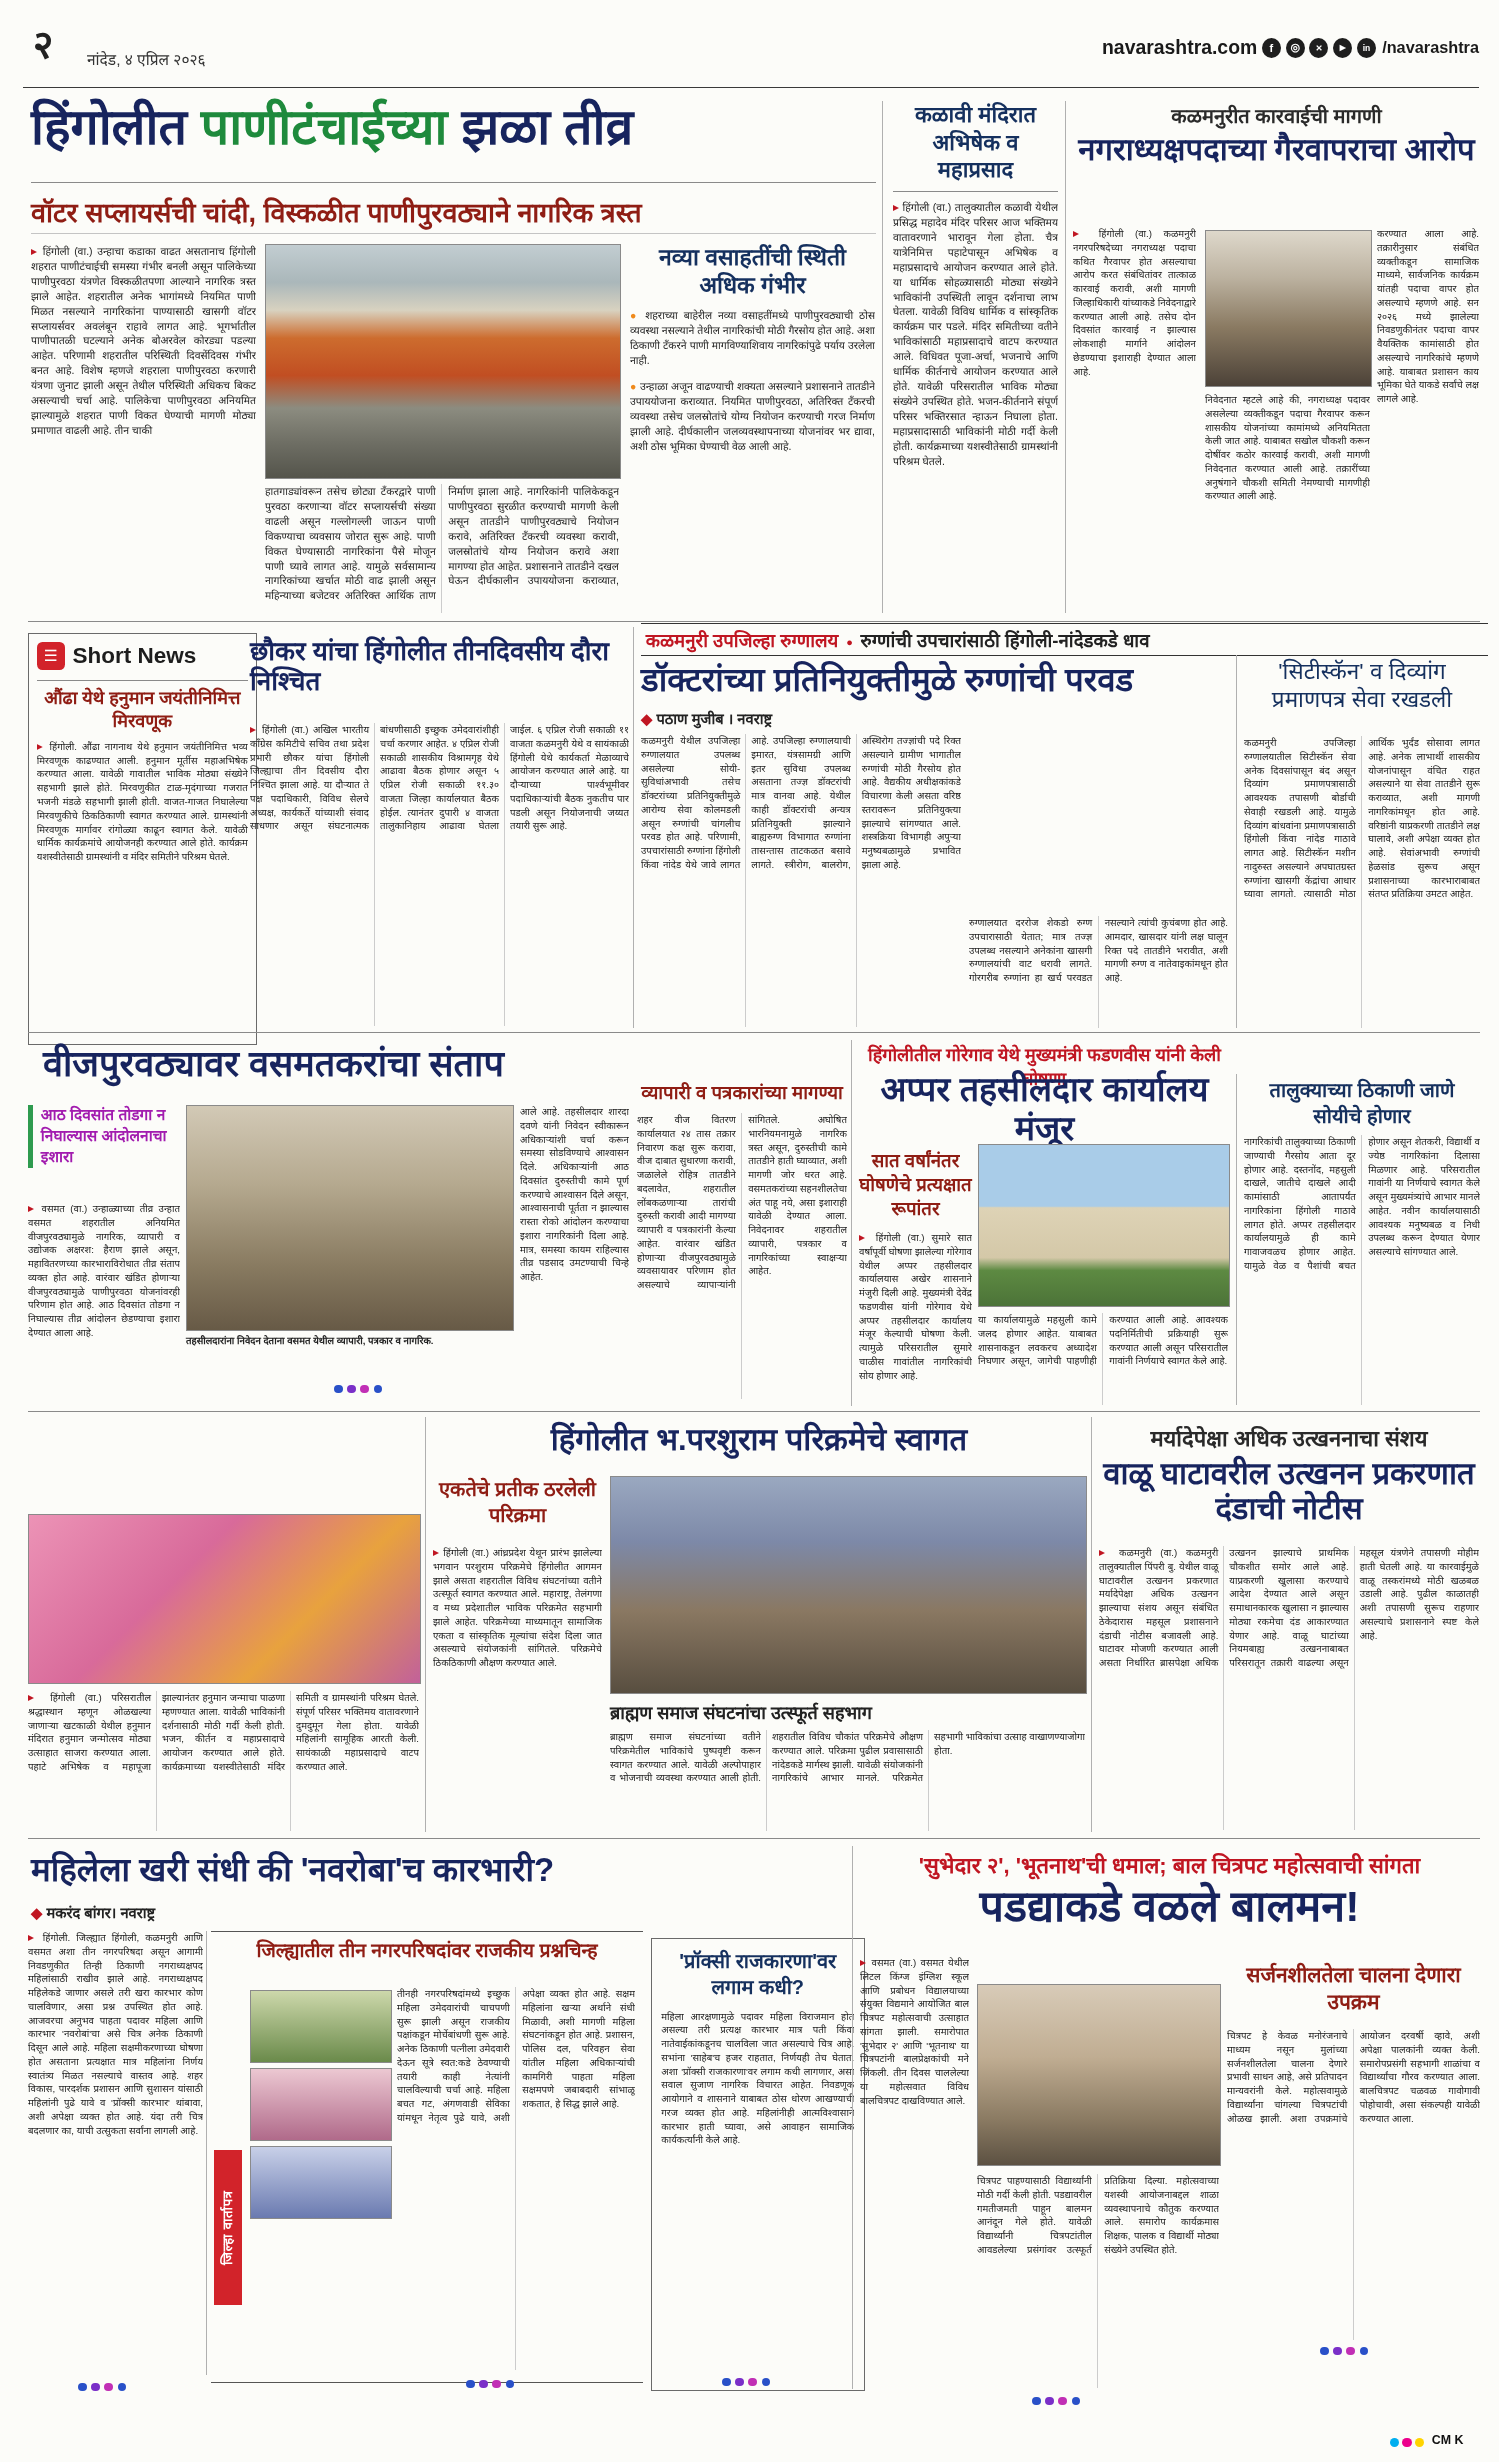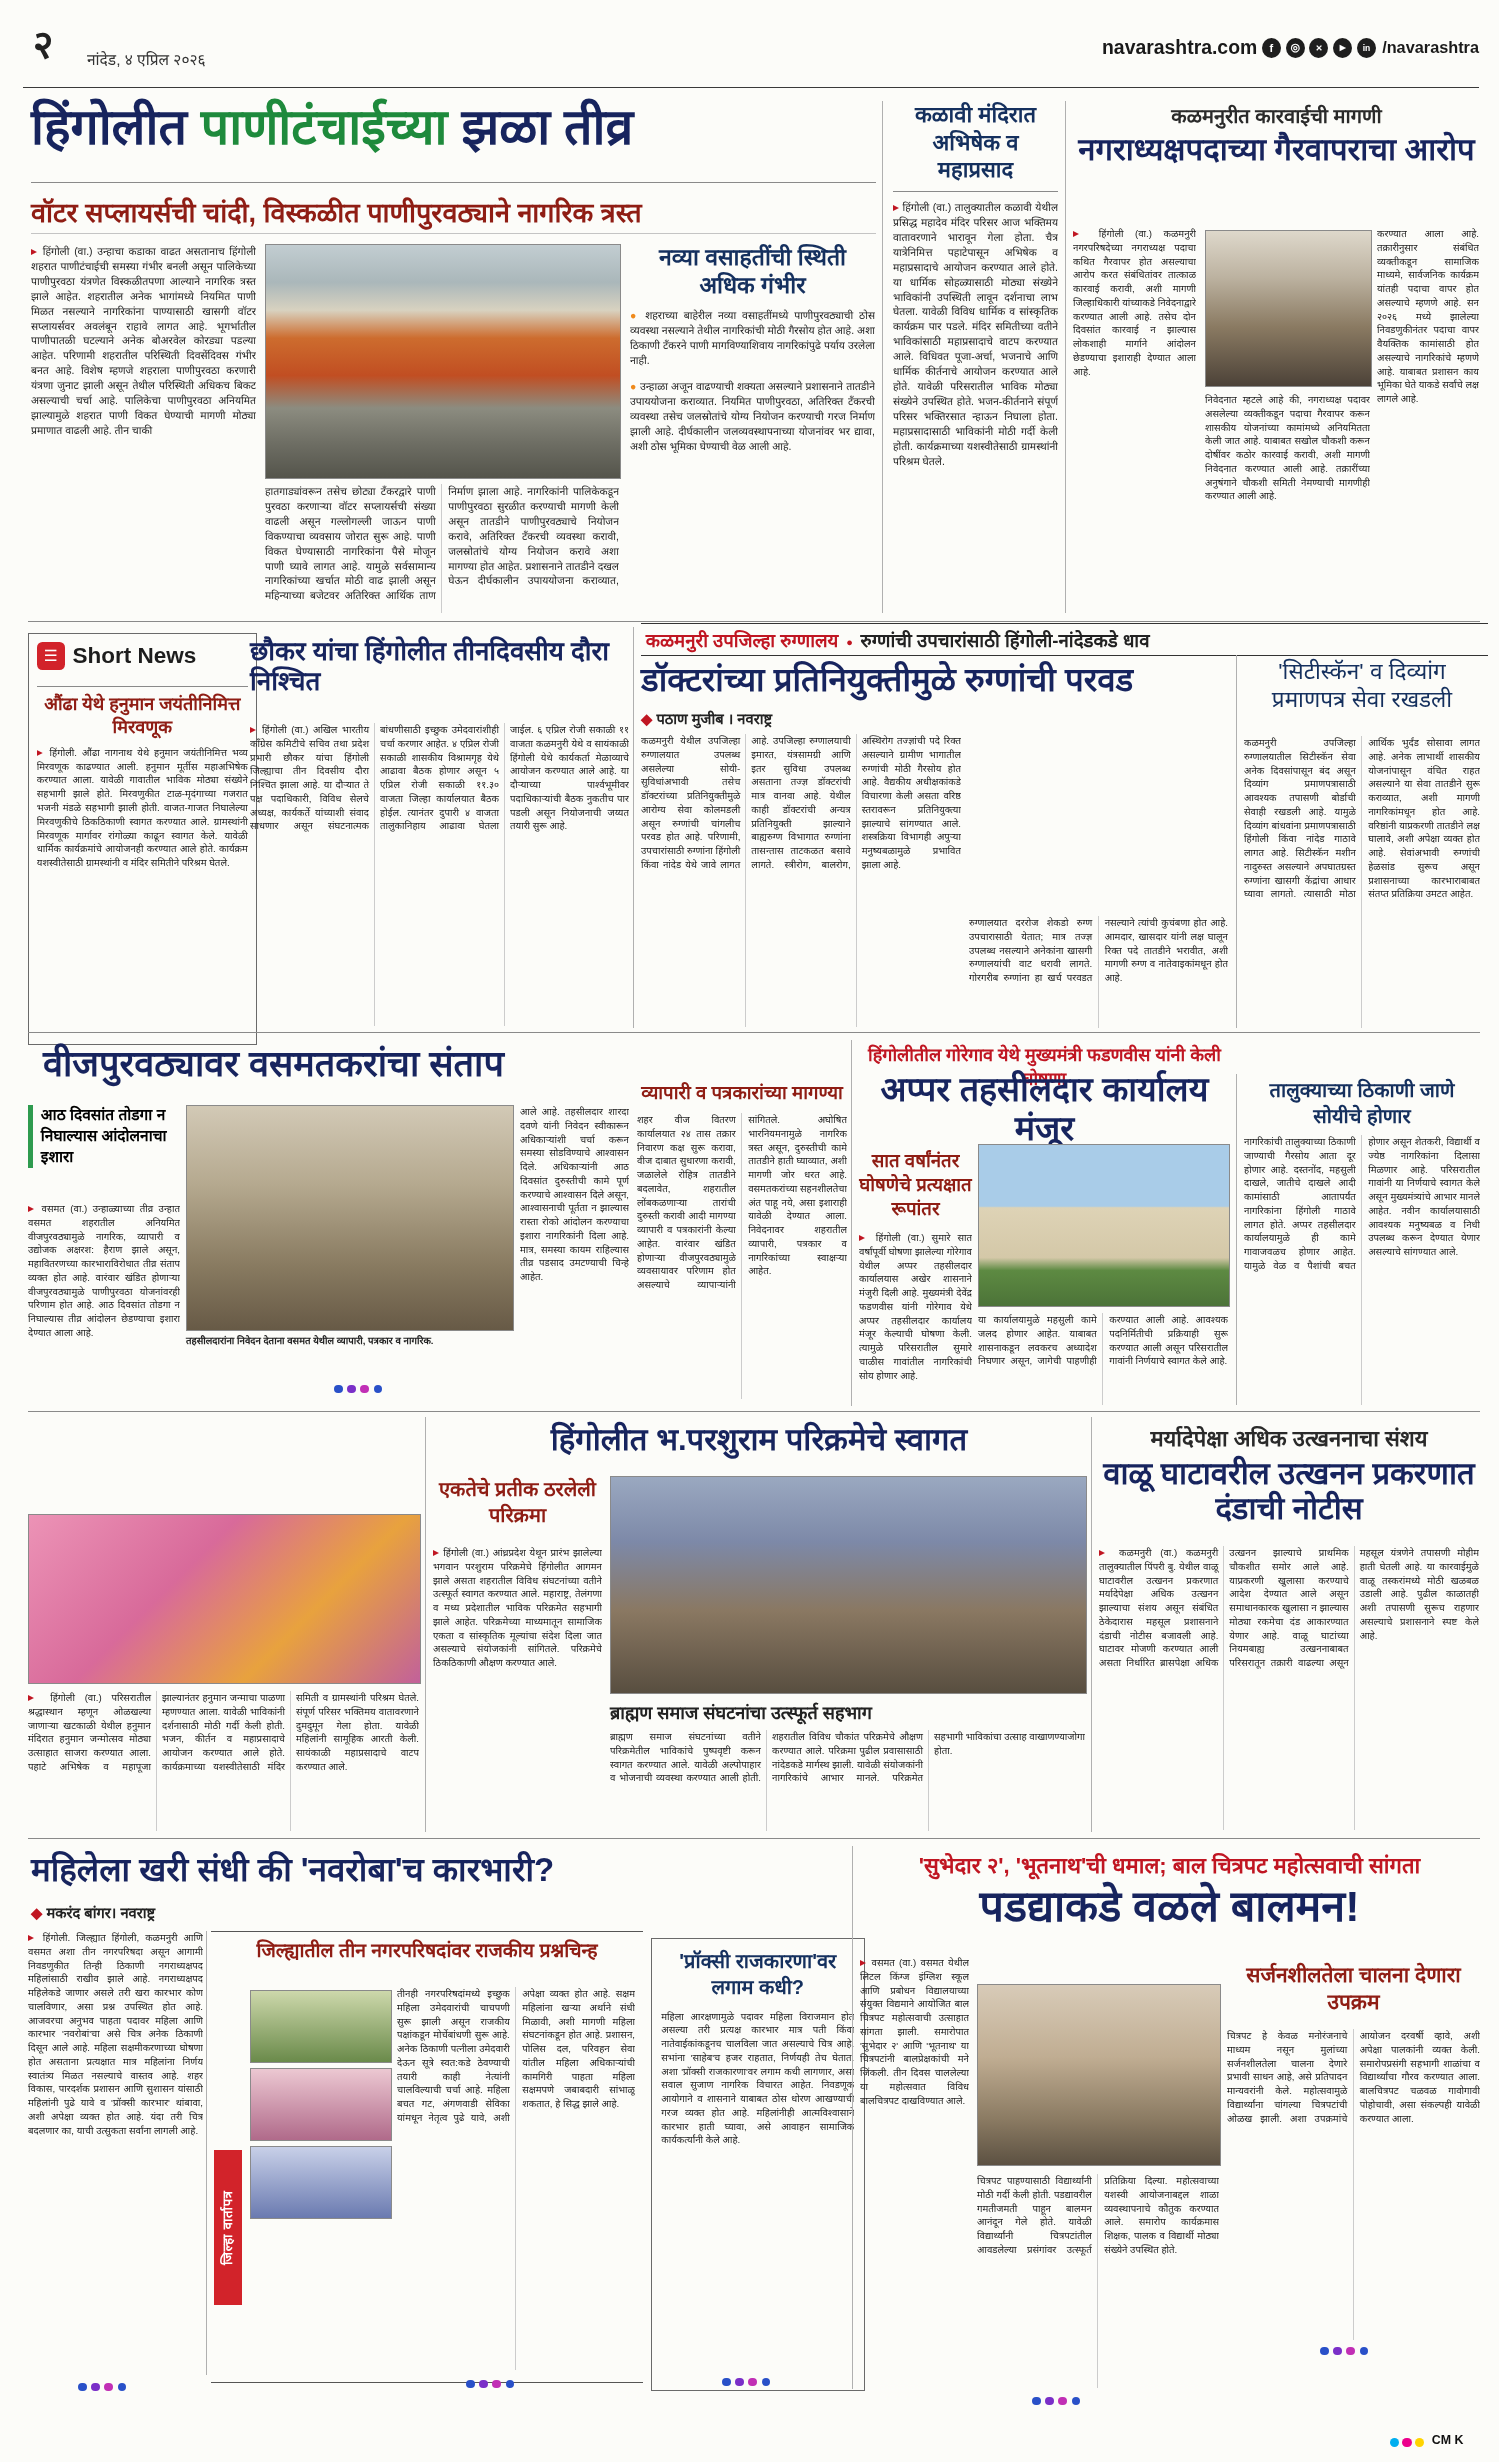--- a/index.html
+++ b/index.html
@@ -46,21 +46,21 @@
   .sicon{width:20px;height:20px;border-radius:50%;background:#1e1e1e;color:#fff;display:inline-flex;
          align-items:center;justify-content:center;font-size:11px;font-weight:700;margin-left:4.7px}
   .i-fb::before{content:"f"}.i-ig::before{content:"◎"}.i-x::before{content:"✕";font-size:8.5px}
   .i-yt::before{content:"▶";font-size:7.8px}.i-in::before{content:"in";font-size:8.5px}
   .newsico{width:28px;height:28px;border-radius:5.4px;background:#d2232a;color:#fff;display:inline-flex;
            align-items:center;justify-content:center;font-size:15.5px;margin-right:7.8px}
   .newsico::before{content:"☰"}
   .kbar{display:flex;align-items:center;border-top:1.6px solid #333;border-bottom:0.8px solid #333;
         font-size:18.6px;font-weight:700;gap:7.8px;padding:3.1px 4.7px}
   .kbar .dotsep::before{content:"●";color:#c01622;font-size:11px}
-  .sidehead{border-left:5.4px solid #2e9b4f;padding-left:7.8px;font-size:15.5px;font-weight:700;color:#000000;line-height:1.35}
+  .sidehead{border-left:5.4px solid #2e9b4f;padding-left:7.8px;font-size:15.5px;font-weight:700;color:#a21caf;line-height:1.35}
   .vlabel{writing-mode:vertical-rl;transform:rotate(180deg);background:#d2232a;color:#fff;font-weight:700;
           font-size:13px;display:flex;align-items:center;justify-content:center;letter-spacing:0.8px}
   .boxed{border:1.6px solid #6a6a6a}
   .caption{font-size:9.7px;font-weight:700;color:#222;line-height:1.3}
 </style>
 </head>
 <body>
 
 <div class="page">
 
@@ -113,21 +113,21 @@
   <div class="abs ctr hl" style="left:1073px;top:132px;width:407px;font-size:31px">नगराध्यक्षपदाच्या गैरवापराचा आरोप</div>
 
   <div class="abs bt sm lede" style="left:1073px;top:227px;width:123px;height:387px">हिंगोली (वा.) कळमनुरी नगरपरिषदेच्या नगराध्यक्ष पदाचा कथित गैरवापर होत असल्याचा आरोप करत संबंधितांवर तात्काळ कारवाई करावी, अशी मागणी जिल्हाधिकारी यांच्याकडे निवेदनाद्वारे करण्यात आली आहे. तसेच दोन दिवसांत कारवाई न झाल्यास लोकशाही मार्गाने आंदोलन छेडण्याचा इशाराही देण्यात आला आहे.</div>
   <div class="abs photo ph-officials" style="left:1205px;top:230px;width:165px;height:155px"></div>
   <div class="abs bt sm" style="left:1205px;top:393px;width:165px;height:220px">निवेदनात म्हटले आहे की, नगराध्यक्ष पदावर असलेल्या व्यक्तीकडून पदाचा गैरवापर करून शासकीय योजनांच्या कामांमध्ये अनियमितता केली जात आहे. याबाबत सखोल चौकशी करून दोषींवर कठोर कारवाई करावी, अशी मागणी निवेदनात करण्यात आली आहे. तक्रारींच्या अनुषंगाने चौकशी समिती नेमण्याची मागणीही करण्यात आली आहे.</div>
   <div class="abs bt sm" style="left:1377px;top:227px;width:102px;height:387px">करण्यात आला आहे. तक्रारीनुसार संबंधित व्यक्तीकडून सामाजिक माध्यमे, सार्वजनिक कार्यक्रम यांतही पदाचा वापर होत असल्याचे म्हणणे आहे. सन २०२६ मध्ये झालेल्या निवडणुकीनंतर पदाचा वापर वैयक्तिक कामांसाठी होत असल्याचे नागरिकांचे म्हणणे आहे. याबाबत प्रशासन काय भूमिका घेते याकडे सर्वांचे लक्ष लागले आहे.</div>
 
   <div class="abs rule" style="left:28px;top:621px;width:1452px"></div>
 
   <div class="abs boxed" style="left:28px;top:633px;width:211px;height:394px;padding:7.8px">
-    <div style="display:flex;align-items:center;margin-bottom:16px">
+    <div style="display:flex;align-items:center;margin-bottom:10px">
       <span class="newsico"></span>
       <span style="font-size:22.5px;font-weight:800;color:#1d1d1d">Short News</span>
     </div>
     <div class="rule" style="margin-bottom:6.2px"></div>
     <div class="ctr" style="font-size:18px;font-weight:700;color:#8f1d14;line-height:1.3;margin-bottom:6.2px">औंढा येथे हनुमान जयंतीनिमित्त मिरवणूक</div>
     <div class="bt sm lede" style="height:256px">हिंगोली. औंढा नागनाथ येथे हनुमान जयंतीनिमित्त भव्य मिरवणूक काढण्यात आली. हनुमान मूर्तीस महाअभिषेक करण्यात आला. यावेळी गावातील भाविक मोठ्या संख्येने सहभागी झाले होते. मिरवणुकीत टाळ-मृदंगाच्या गजरात भजनी मंडळे सहभागी झाली होती. वाजत-गाजत निघालेल्या मिरवणुकीचे ठिकठिकाणी स्वागत करण्यात आले. ग्रामस्थांनी मिरवणूक मार्गावर रांगोळ्या काढून स्वागत केले. यावेळी धार्मिक कार्यक्रमांचे आयोजनही करण्यात आले होते. कार्यक्रम यशस्वीतेसाठी ग्रामस्थांनी व मंदिर समितीने परिश्रम घेतले.</div>
   </div>
 
   <div class="abs hl" style="left:250px;top:637px;width:379px;font-size:26px">छौकर यांचा हिंगोलीत तीनदिवसीय दौरा निश्चित</div>
   <div class="abs bt sm c3 lede" style="left:250px;top:723px;width:379px;height:303px">हिंगोली (वा.) अखिल भारतीय काँग्रेस कमिटीचे सचिव तथा प्रदेश प्रभारी छौकर यांचा हिंगोली जिल्ह्याचा तीन दिवसीय दौरा निश्चित झाला आहे. या दौऱ्यात ते पक्ष पदाधिकारी, विविध सेलचे अध्यक्ष, कार्यकर्ते यांच्याशी संवाद साधणार असून संघटनात्मक बांधणीसाठी इच्छुक उमेदवारांशीही चर्चा करणार आहेत. ४ एप्रिल रोजी सकाळी शासकीय विश्रामगृह येथे आढावा बैठक होणार असून ५ एप्रिल रोजी सकाळी ११.३० वाजता जिल्हा कार्यालयात बैठक होईल. त्यानंतर दुपारी ४ वाजता तालुकानिहाय आढावा घेतला जाईल. ६ एप्रिल रोजी सकाळी ११ वाजता कळमनुरी येथे व सायंकाळी हिंगोली येथे कार्यकर्ता मेळाव्याचे आयोजन करण्यात आले आहे. या दौऱ्याच्या पार्श्वभूमीवर पदाधिकाऱ्यांची बैठक नुकतीच पार पडली असून नियोजनाची जय्यत तयारी सुरू आहे.</div>

